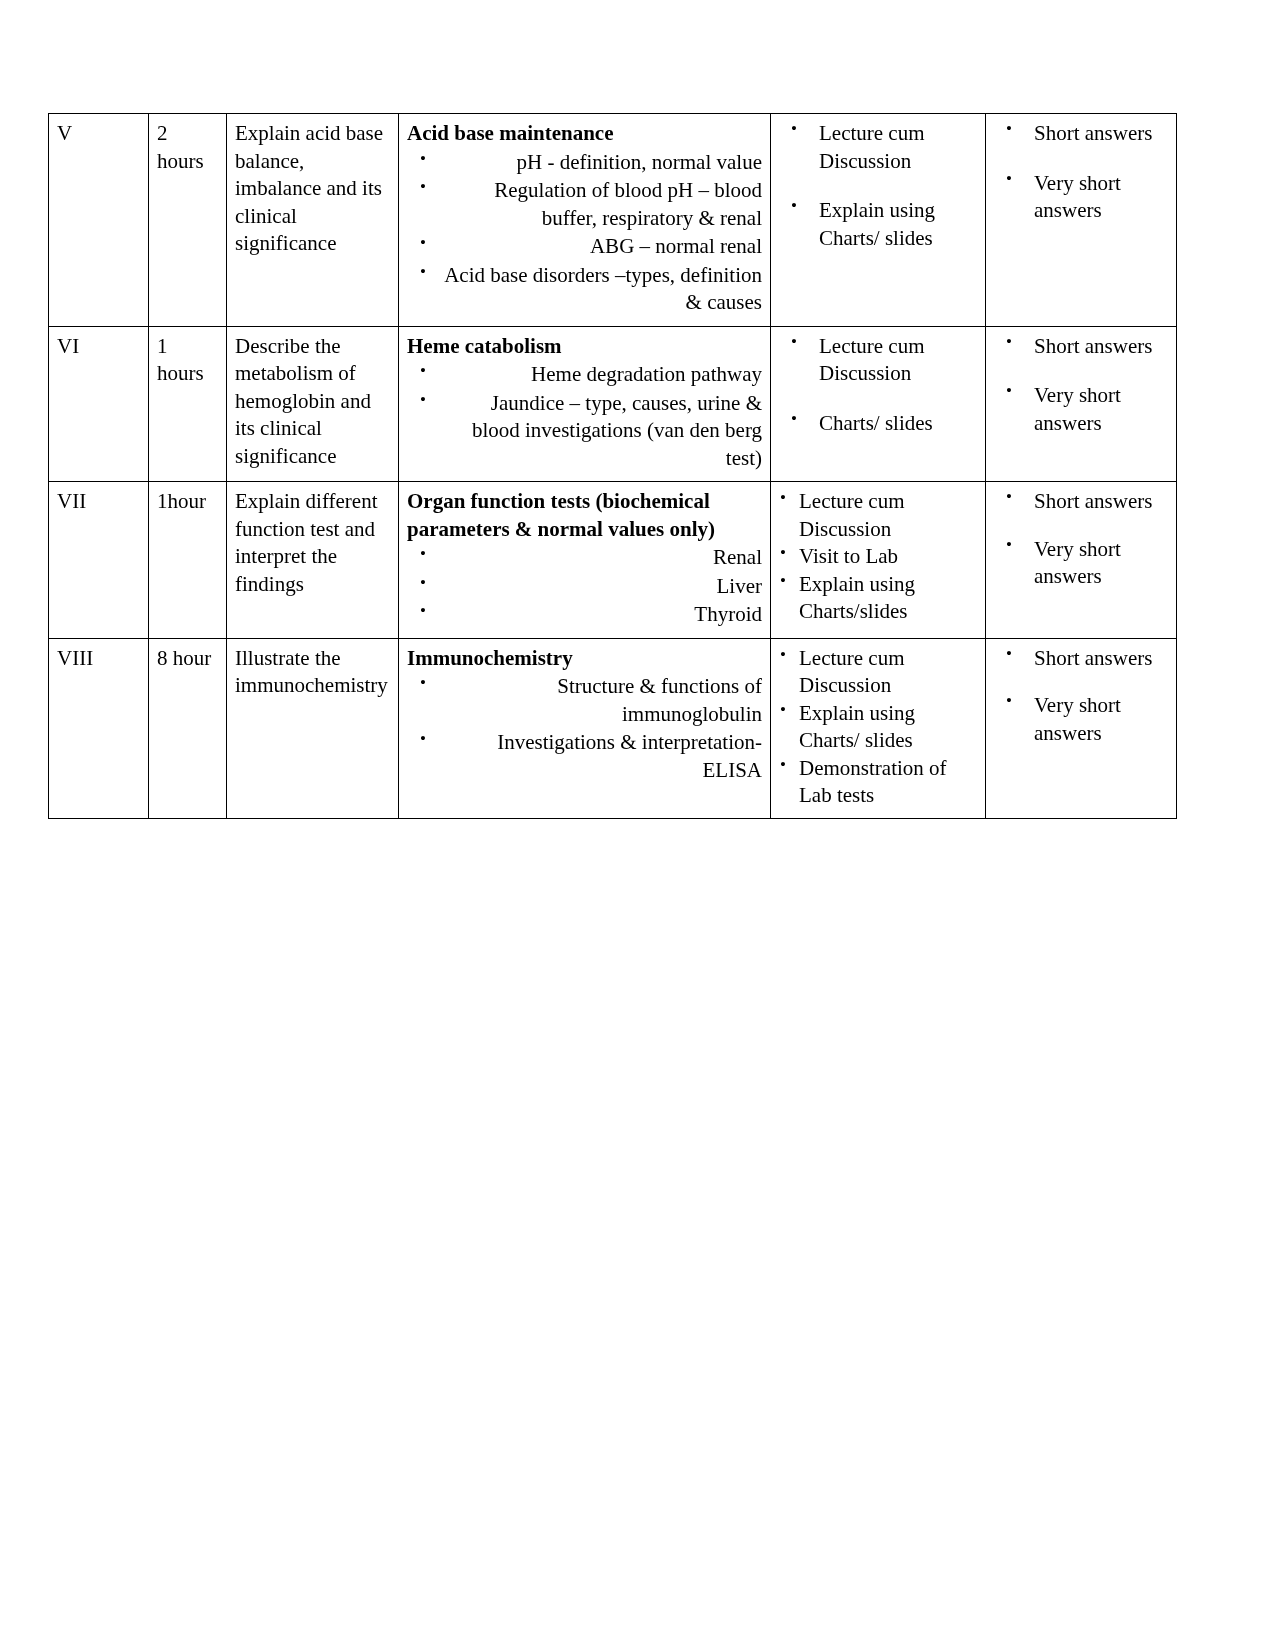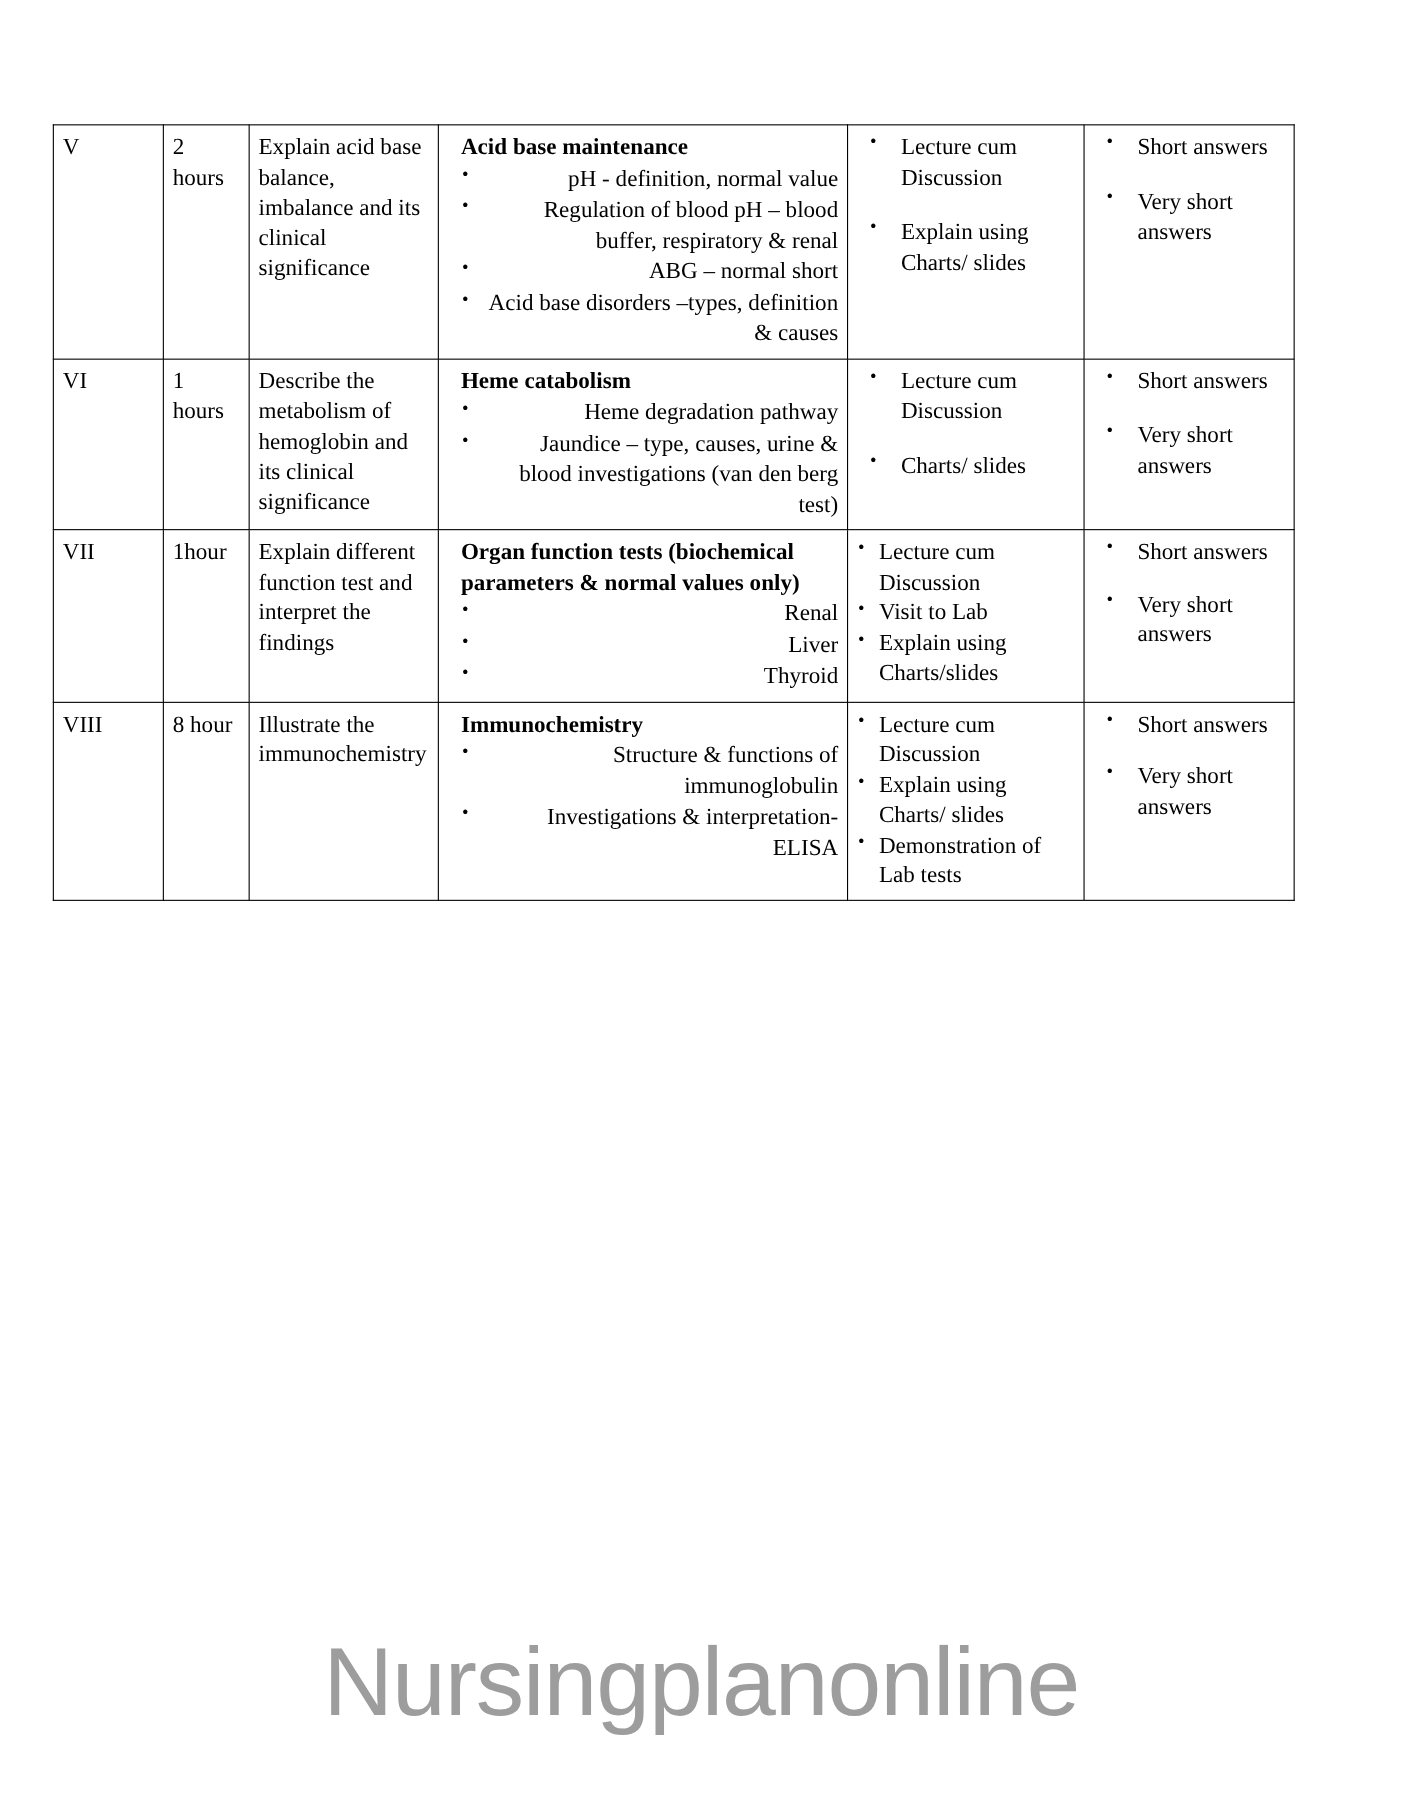--- a/index.html
+++ b/index.html
@@ -39,21 +39,21 @@
   }
   col.c-unit { width: 100px; }
   col.c-time { width: 78px; }
   col.c-obj  { width: 172px; }
   col.c-cont { width: 372px; }
   col.c-teach { width: 215px; }
   col.c-assess { width: 191px; }
 
   .cell-head {
     font-weight: bold;
-    margin: 0 0 1px 12px;
+    margin: 0 0 1px 0;
   }
   .plain {
     margin: 0;
   }
   ul.bullets {
     list-style: none;
     margin: 0;
     padding: 0;
     text-align: right;
   }
@@ -136,21 +136,21 @@
           <p class="plain">2 hours</p>
         </td>
         <td>
           <p class="plain">Explain acid base balance, imbalance and its clinical significance</p>
         </td>
         <td>
           <p class="cell-head">Acid base maintenance</p>
           <ul class="bullets">
             <li>pH - definition, normal value</li>
             <li>Regulation of blood pH – blood buffer, respiratory &amp; renal</li>
-            <li>ABG – normal short</li>
+            <li>ABG – normal renal</li>
             <li>Acid base disorders –types, definition &amp; causes</li>
           </ul>
         </td>
         <td>
           <ul class="dotlist">
             <li>Lecture cum Discussion</li>
             <li>Explain using Charts/ slides</li>
           </ul>
         </td>
         <td>
@@ -253,15 +253,14 @@
           <ul class="dotlist gap-sm">
             <li>Short answers</li>
             <li>Very short answers</li>
           </ul>
         </td>
       </tr>
 
     </tbody>
   </table>
 
-  <div class="watermark">Nursingplanonline</div>
 
 </div>
 
 </body></html>

